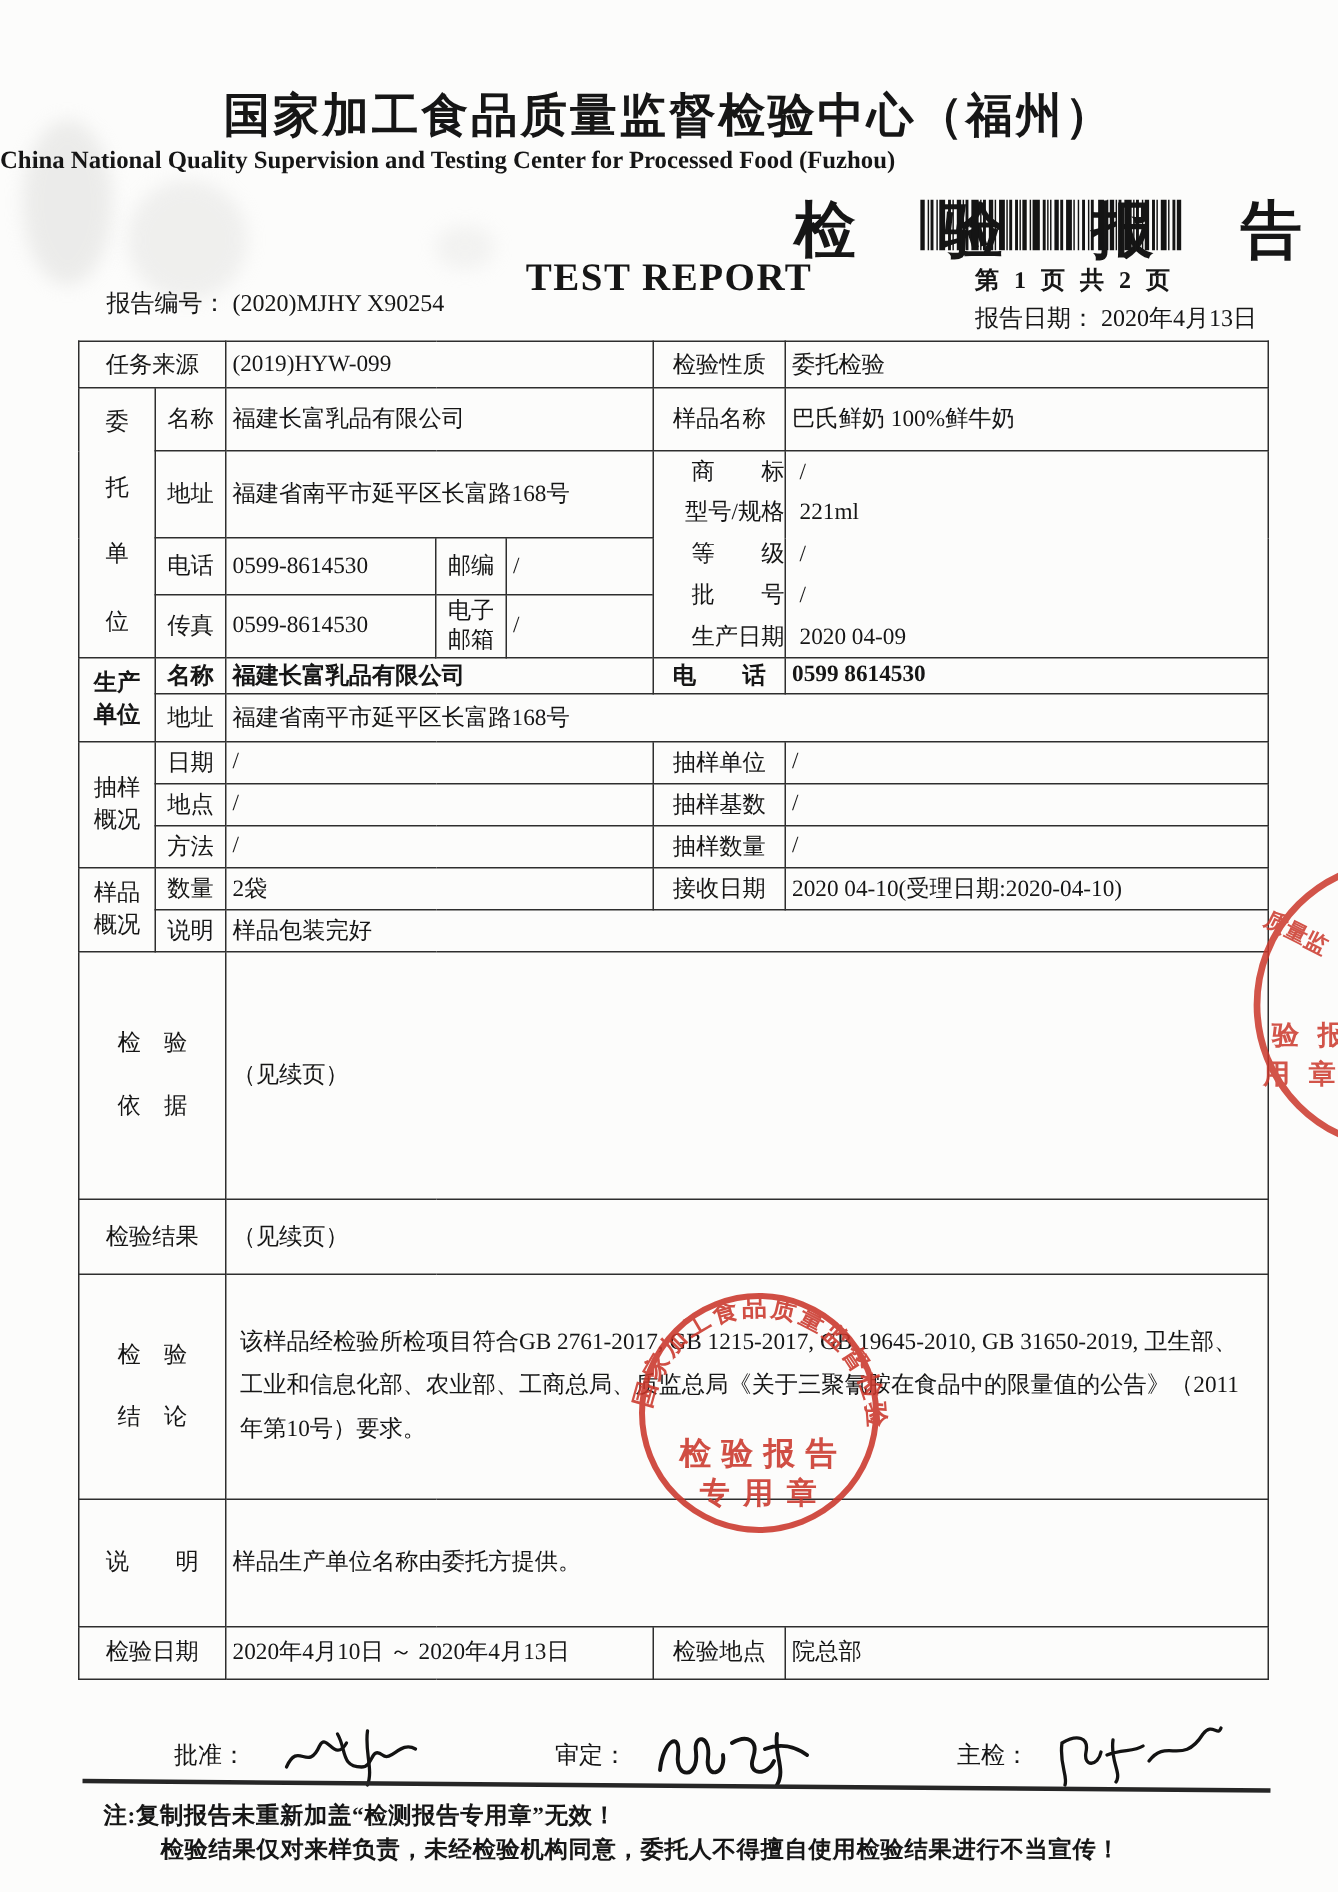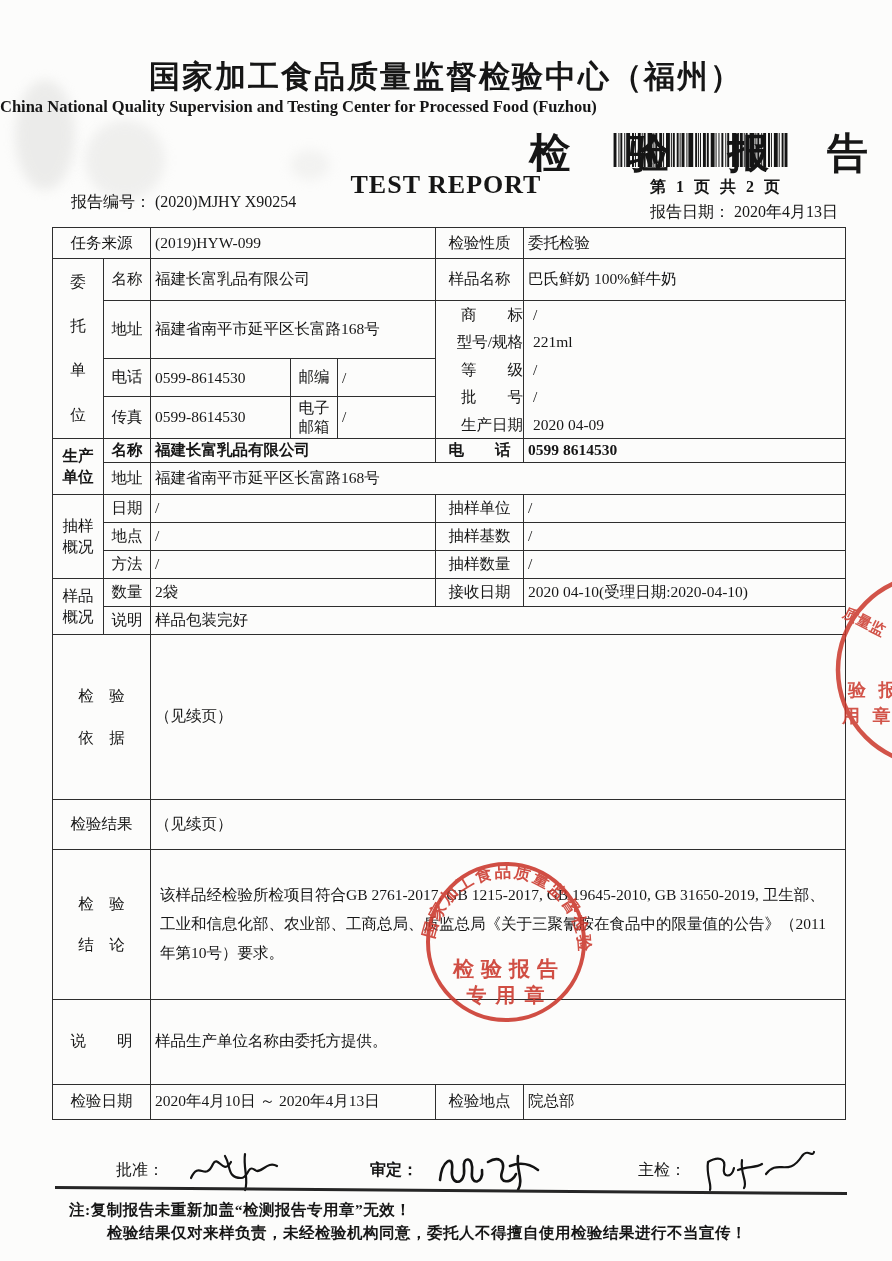--- a/index.html
+++ b/index.html
@@ -211,21 +211,21 @@
 
 <div class="abs sig-row">
   <span class="sig-label" style="left:116px;">批准：</span>
   <svg class="sig-svg" style="left:185px;top:2px;" width="110" height="46" viewBox="0 0 110 46">
     <g fill="none" stroke="#131313" stroke-width="2.2" stroke-linecap="round">
       <path d="M6 30 C14 12 20 34 28 16 C33 6 38 28 46 14"></path>
       <path d="M40 8 C46 18 42 30 56 30 C64 30 62 16 70 22 C76 27 82 12 92 18"></path>
       <path d="M60 6 C58 20 64 32 60 42"></path>
     </g>
   </svg>
-  <span class="sig-label" style="left:370px;font-weight:bold;">审定：</span>
+  <span class="sig-label" style="left:370px;">审定：</span>
   <svg class="sig-svg" style="left:432px;top:0;" width="120" height="50" viewBox="0 0 120 50">
     <g fill="none" stroke="#131313" stroke-width="2.6" stroke-linecap="round">
       <path d="M8 34 C10 14 22 8 20 24 C18 40 34 40 32 22 C30 10 42 10 40 26 C38 40 52 38 50 24"></path>
       <path d="M56 16 C66 10 74 14 70 26 C66 38 80 38 84 28"></path>
       <path d="M86 10 C84 24 92 34 86 44 M78 20 C88 16 98 18 106 24"></path>
     </g>
   </svg>
   <span class="sig-label" style="left:638px;">主检：</span>
   <svg class="sig-svg" style="left:700px;top:2px;" width="120" height="46" viewBox="0 0 120 46">
     <g fill="none" stroke="#131313" stroke-width="2.2" stroke-linecap="round">

